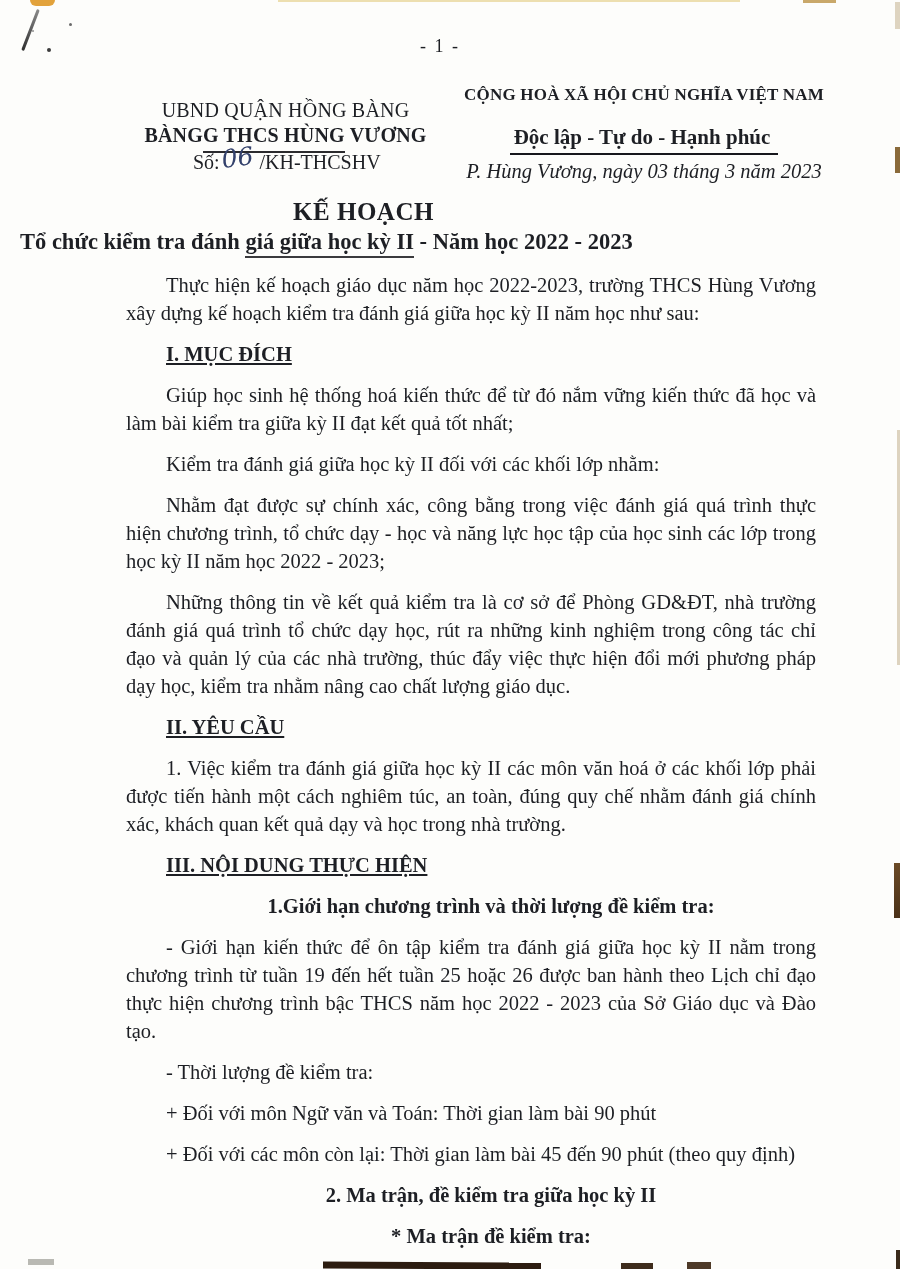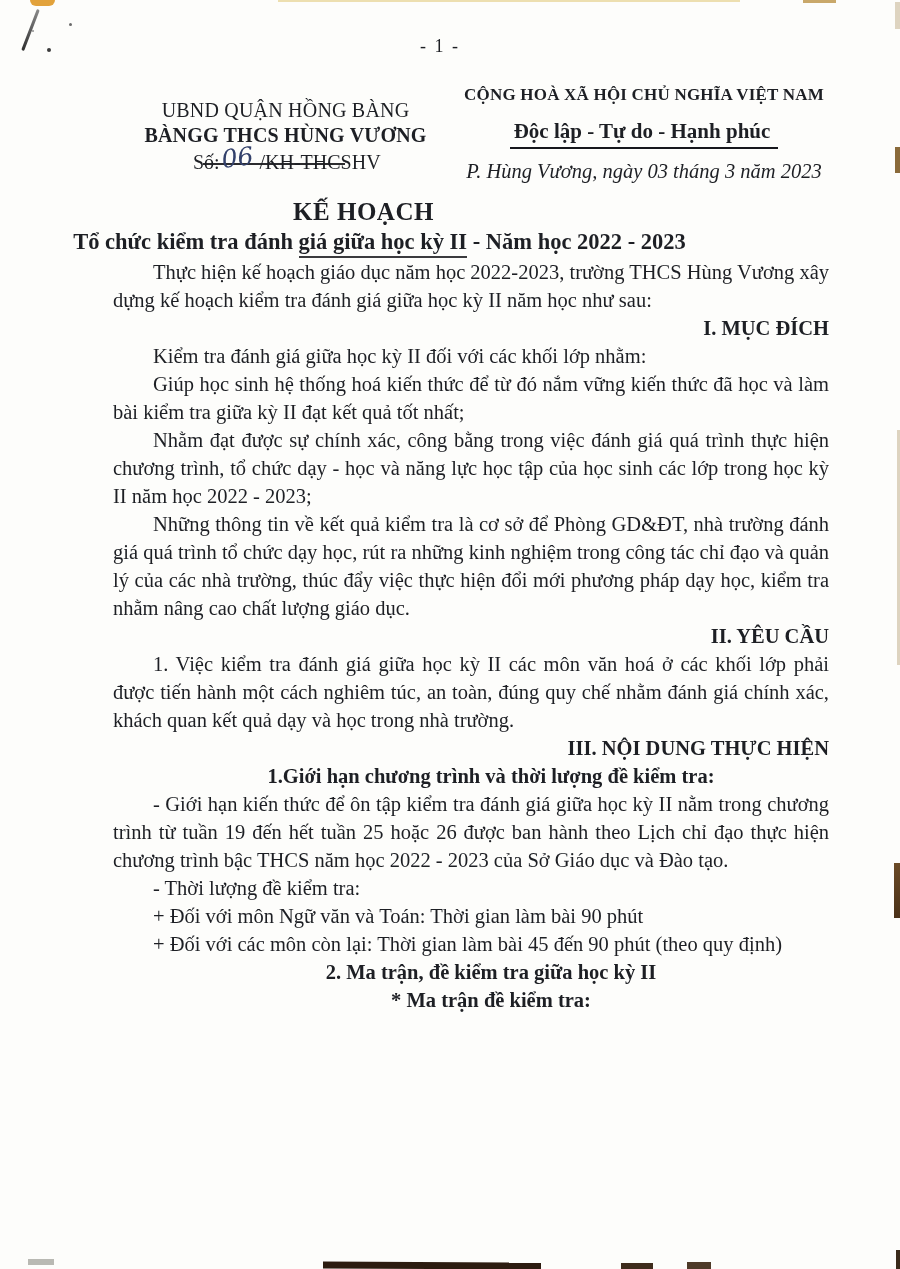--- a/index.html
+++ b/index.html
@@ -15,29 +15,29 @@
   .page-num{
     position:absolute;top:36px;left:0;width:880px;
     text-align:center;font-size:18px;letter-spacing:2px;
   }
   .header-left{
     position:absolute;left:128px;top:82px;width:315px;
     text-align:center;line-height:25px;margin-top:16px;
   }
   .header-left .org{font-size:20px;letter-spacing:.2px;}
   .header-left .school{font-size:20px;font-weight:bold;letter-spacing:.2px;}
-  .school .u-mid{border-bottom:2px solid #2b2b2e;padding-bottom:17px;}
+  .school .u-mid{border-bottom:2px solid #2b2b2e;padding-bottom:5px;}
   .header-right{
     position:absolute;left:448px;top:82px;width:392px;
     text-align:center;line-height:26px;
   }
   .header-right .country{font-size:17px;font-weight:bold;letter-spacing:.2px;}
   .header-right .motto{
     display:inline-block;font-size:21px;font-weight:bold;
-    border-bottom:2px solid #16171c;padding:0 8px 3px 4px;margin-top:10px;
+    border-bottom:2px solid #16171c;padding:0 8px 3px 4px;margin-top:16px;
   }
   .doc-no{
     position:absolute;left:193px;top:146px;font-size:20px;white-space:nowrap;
   }
   .doc-no .hand{
     display:inline-block;
     font-family:"DejaVu Serif", serif;
     font-style:italic;font-size:25px;
     color:#33416b;
     transform:rotate(-7deg) translateY(-3px);
@@ -47,30 +47,30 @@
     position:absolute;left:448px;top:160px;width:392px;
     text-align:center;font-style:italic;font-size:20.5px;
   }
   
   .doc-title{
     position:absolute;top:198px;left:0;width:727px;
     text-align:center;font-size:25px;font-weight:bold;letter-spacing:.5px;
   }
   .doc-subtitle{
     position:absolute;top:229px;left:0;width:759px;
-    text-align:center;font-size:22.5px;font-weight:bold;
+    text-align:left;font-size:22.5px;font-weight:bold;padding-left:20px;
   }
   .doc-subtitle .u-mid{border-bottom:2px solid #3a3a3d;padding-bottom:2px;}
   
   .doc-body{
     position:absolute;left:113px;top:258px;width:716px;
     font-size:20.5px;line-height:28px;
   }
-  .doc-body p{margin:0;text-indent:40px;text-align:justify;}
-  .doc-body p.head{font-weight:bold;text-align:right;}
+  .doc-body p{margin:13px;text-indent:40px;text-align:justify;}
+  .doc-body p.head{font-weight:bold;text-align:left;text-decoration:underline;}
   .doc-body p.subhead{font-weight:bold;text-align:center;}
   
   .art{position:absolute;}
   .pen-stroke{left:29px;top:8px;width:3px;height:44px;
     background:linear-gradient(#8a8a8a,#2f2f2f);transform:rotate(21deg);border-radius:2px;}
   .pen-dot{left:47px;top:48px;width:4px;height:4px;background:#3c3c3c;border-radius:50%;}
   .speck-1{left:69px;top:23px;width:3px;height:3px;background:#6a6a6a;border-radius:50%;}
   .speck-2{left:32px;top:30px;width:2px;height:2px;background:#8f8f8f;border-radius:50%;}
   .blob-orange{left:30px;top:0;width:25px;height:6px;background:#e2a23b;border-radius:0 0 7px 7px;}
   .strip-top{left:278px;top:0;width:462px;height:2px;background:#ead9a2;opacity:.85;}
@@ -122,22 +122,22 @@
   <div class="doc-no"><span>Số:</span><span class="hand">06</span><span>/KH-THCSHV</span></div>
 
   <div class="dateline">P. Hùng Vương, ngày 03  tháng 3 năm 2023</div>
 
   <div class="doc-title">KẾ HOẠCH</div>
   <div class="doc-subtitle"><span>Tổ chức kiểm tra đánh </span><span class="u-mid">giá giữa học kỳ II</span><span> - Năm học 2022 - 2023</span></div>
 
   <div class="doc-body">
     <p>Thực hiện kế hoạch giáo dục năm học 2022-2023, trường THCS Hùng Vương xây dựng kế hoạch kiểm tra đánh giá giữa học kỳ II năm học như sau:</p>
     <p class="head">I. MỤC ĐÍCH</p>
+    <p>Giúp học sinh hệ thống hoá kiến thức để từ đó nắm vững kiến thức đã học và làm bài kiểm tra giữa kỳ II đạt kết quả tốt nhất;</p>
     <p>Kiểm tra đánh giá giữa học kỳ II đối với các khối lớp nhằm:</p>
-    <p>Giúp học sinh hệ thống hoá kiến thức để từ đó nắm vững kiến thức đã học và làm bài kiểm tra giữa kỳ II đạt kết quả tốt nhất;</p>
     <p>Nhằm đạt được sự  chính xác, công bằng trong việc đánh giá quá trình thực hiện chương trình, tổ chức dạy - học và năng lực học tập của học sinh các lớp trong học kỳ II năm học 2022 - 2023;</p>
     <p>Những thông tin về kết quả kiểm tra là cơ sở để Phòng GD&amp;ĐT, nhà trường đánh giá quá trình tổ chức dạy học, rút ra những kinh nghiệm trong công tác chỉ đạo và quản lý của các nhà trường, thúc đẩy việc thực hiện đổi mới phương pháp dạy học, kiểm tra nhằm nâng cao chất lượng giáo dục.</p>
     <p class="head">II. YÊU CẦU</p>
     <p>1. Việc kiểm tra đánh giá giữa học kỳ II các môn văn hoá ở các khối lớp phải được tiến hành một cách nghiêm túc, an toàn, đúng quy chế nhằm đánh giá chính xác, khách quan kết quả dạy và học trong nhà trường.</p>
     <p class="head">III. NỘI DUNG THỰC HIỆN</p>
     <p class="subhead">1.Giới hạn chương trình và thời lượng đề kiểm tra:</p>
     <p>- Giới hạn kiến thức để ôn tập kiểm tra đánh giá giữa học kỳ II nằm trong chương trình từ tuần 19 đến hết tuần 25 hoặc 26 được ban hành theo Lịch chỉ đạo thực hiện chương trình bậc THCS năm học 2022 - 2023 của Sở Giáo dục và Đào tạo.</p>
     <p>- Thời lượng đề kiểm tra:</p>
     <p>+ Đối với môn Ngữ văn và Toán: Thời gian làm bài 90 phút</p>
     <p>+ Đối với các môn còn lại: Thời gian làm bài 45 đến 90 phút (theo quy định)</p>

